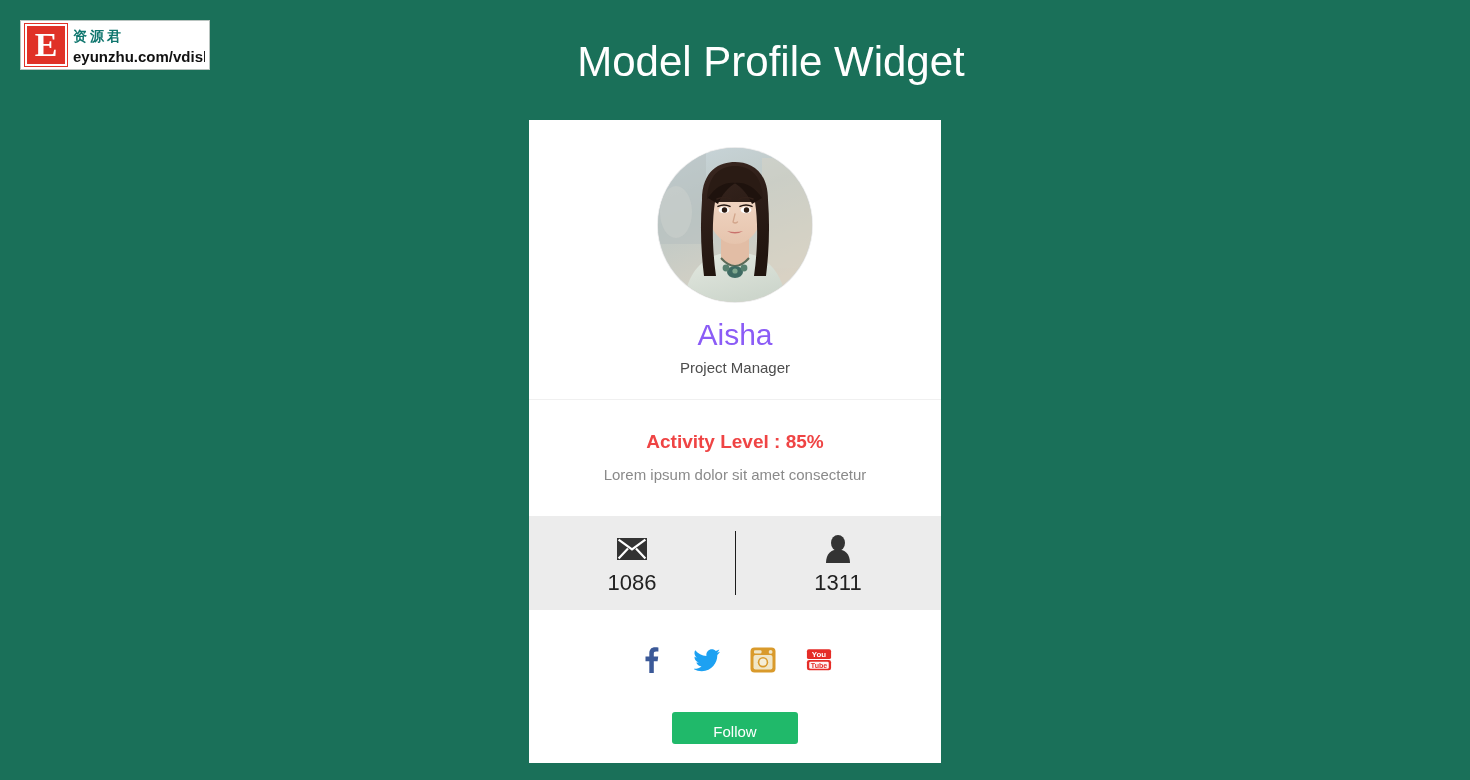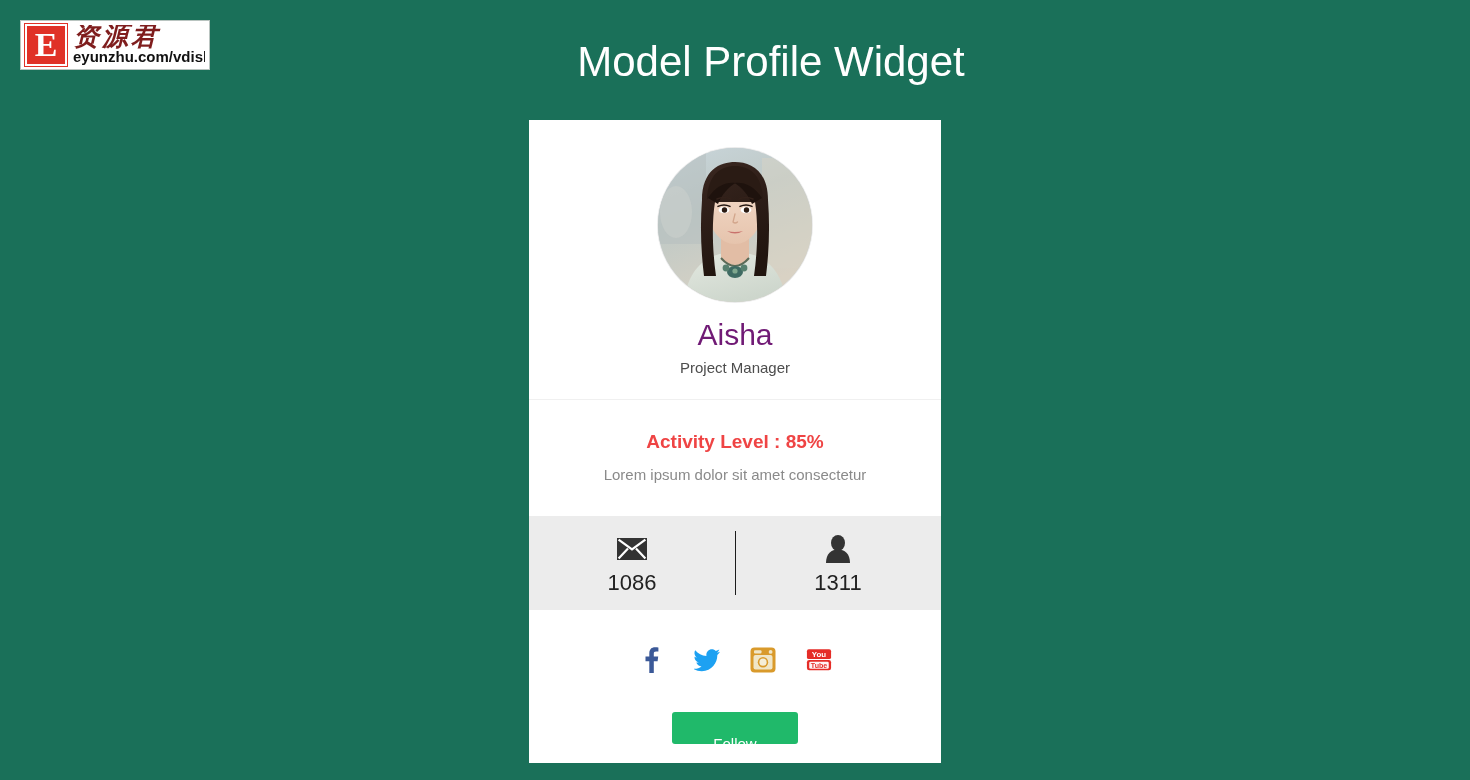--- a/index.html
+++ b/index.html
@@ -41,24 +41,23 @@
     line-height: 38px;
     text-align: center;
     border: 2px solid #ffffff;
     outline: 1px solid #e03127;
     flex: 0 0 auto;
     margin-right: 6px;
   }
   .wm-text { display: flex; flex-direction: column; justify-content: center; overflow: hidden; }
   .wm-cn {
     font-family: "DejaVu Sans", sans-serif;
-    font-size: 26px;
+    font-size: 14px;
     font-weight: bold;
-    font-style: italic;
-    color: #7f1d1d;
+    color: #0f766e;
     letter-spacing: 3px;
     line-height: 23px;
     white-space: nowrap;
   }
   .wm-url {
     font-family: "Liberation Sans", sans-serif;
     font-size: 15px;
     font-weight: bold;
     color: #111111;
     line-height: 17px;
@@ -108,21 +107,21 @@
     position: relative;
     background: #c8cfd2;
     box-shadow: 0 0 0 1px rgba(0,0,0,0.08);
   }
   .avatar-svg { display: block; width: 100%; height: 100%; }
 
   .profile-name {
     margin-top: 16px;
     font-size: 30px;
     font-weight: normal;
-    color: #701a75;
+    color: #8b5cf6;
     line-height: 34px;
   }
   .profile-role {
     margin-top: 6px;
     font-size: 15px;
     color: #4d4d4d;
     line-height: 19px;
   }
 
   
@@ -208,21 +207,21 @@
     width: 126px;
     height: 32px;
     line-height: 32px;
     background: #20b96a;
     color: #ffffff;
     font-size: 15px;
     font-family: "Liberation Sans", sans-serif;
     border: none;
     border-radius: 3px;
     cursor: pointer;
-    padding: 16px;
+    padding: 4px;
   }
 </style>
 </head>
 <body>
 
 <div class="watermark">
   <div class="wm-badge">E</div>
   <div class="wm-text">
     <div class="wm-cn">资源君</div>
     <div class="wm-url">eyunzhu.com/vdisk</div>

